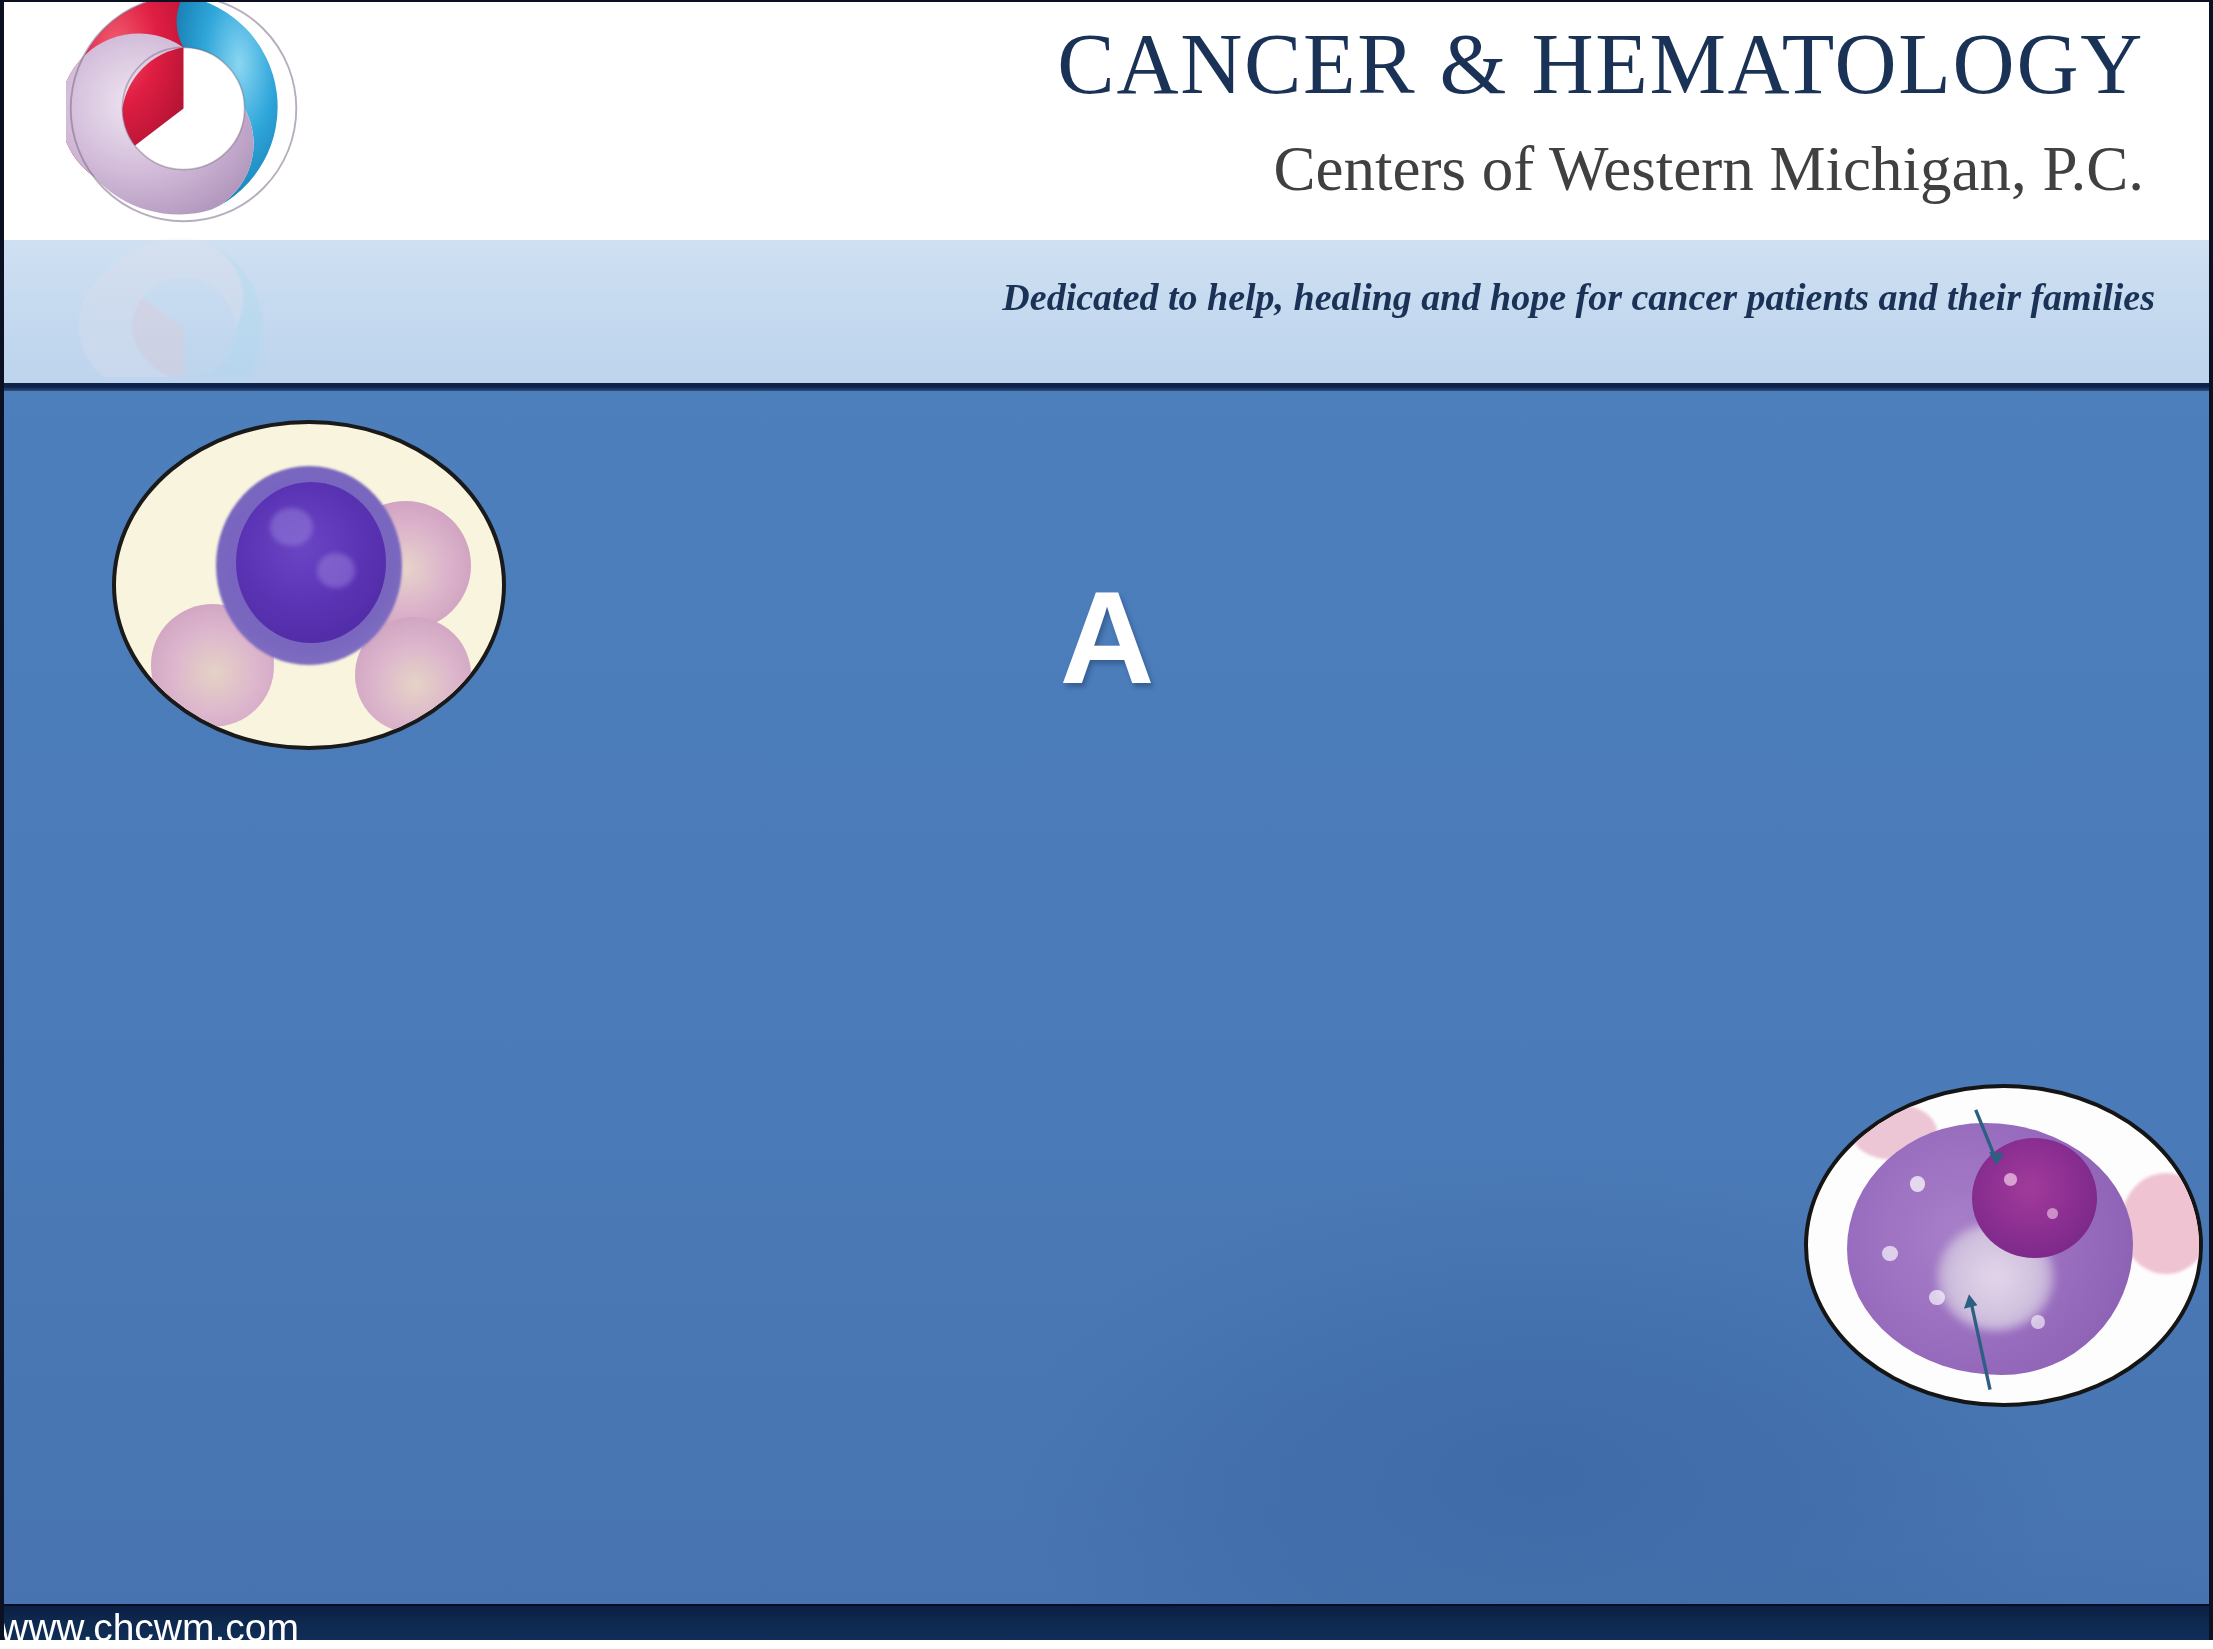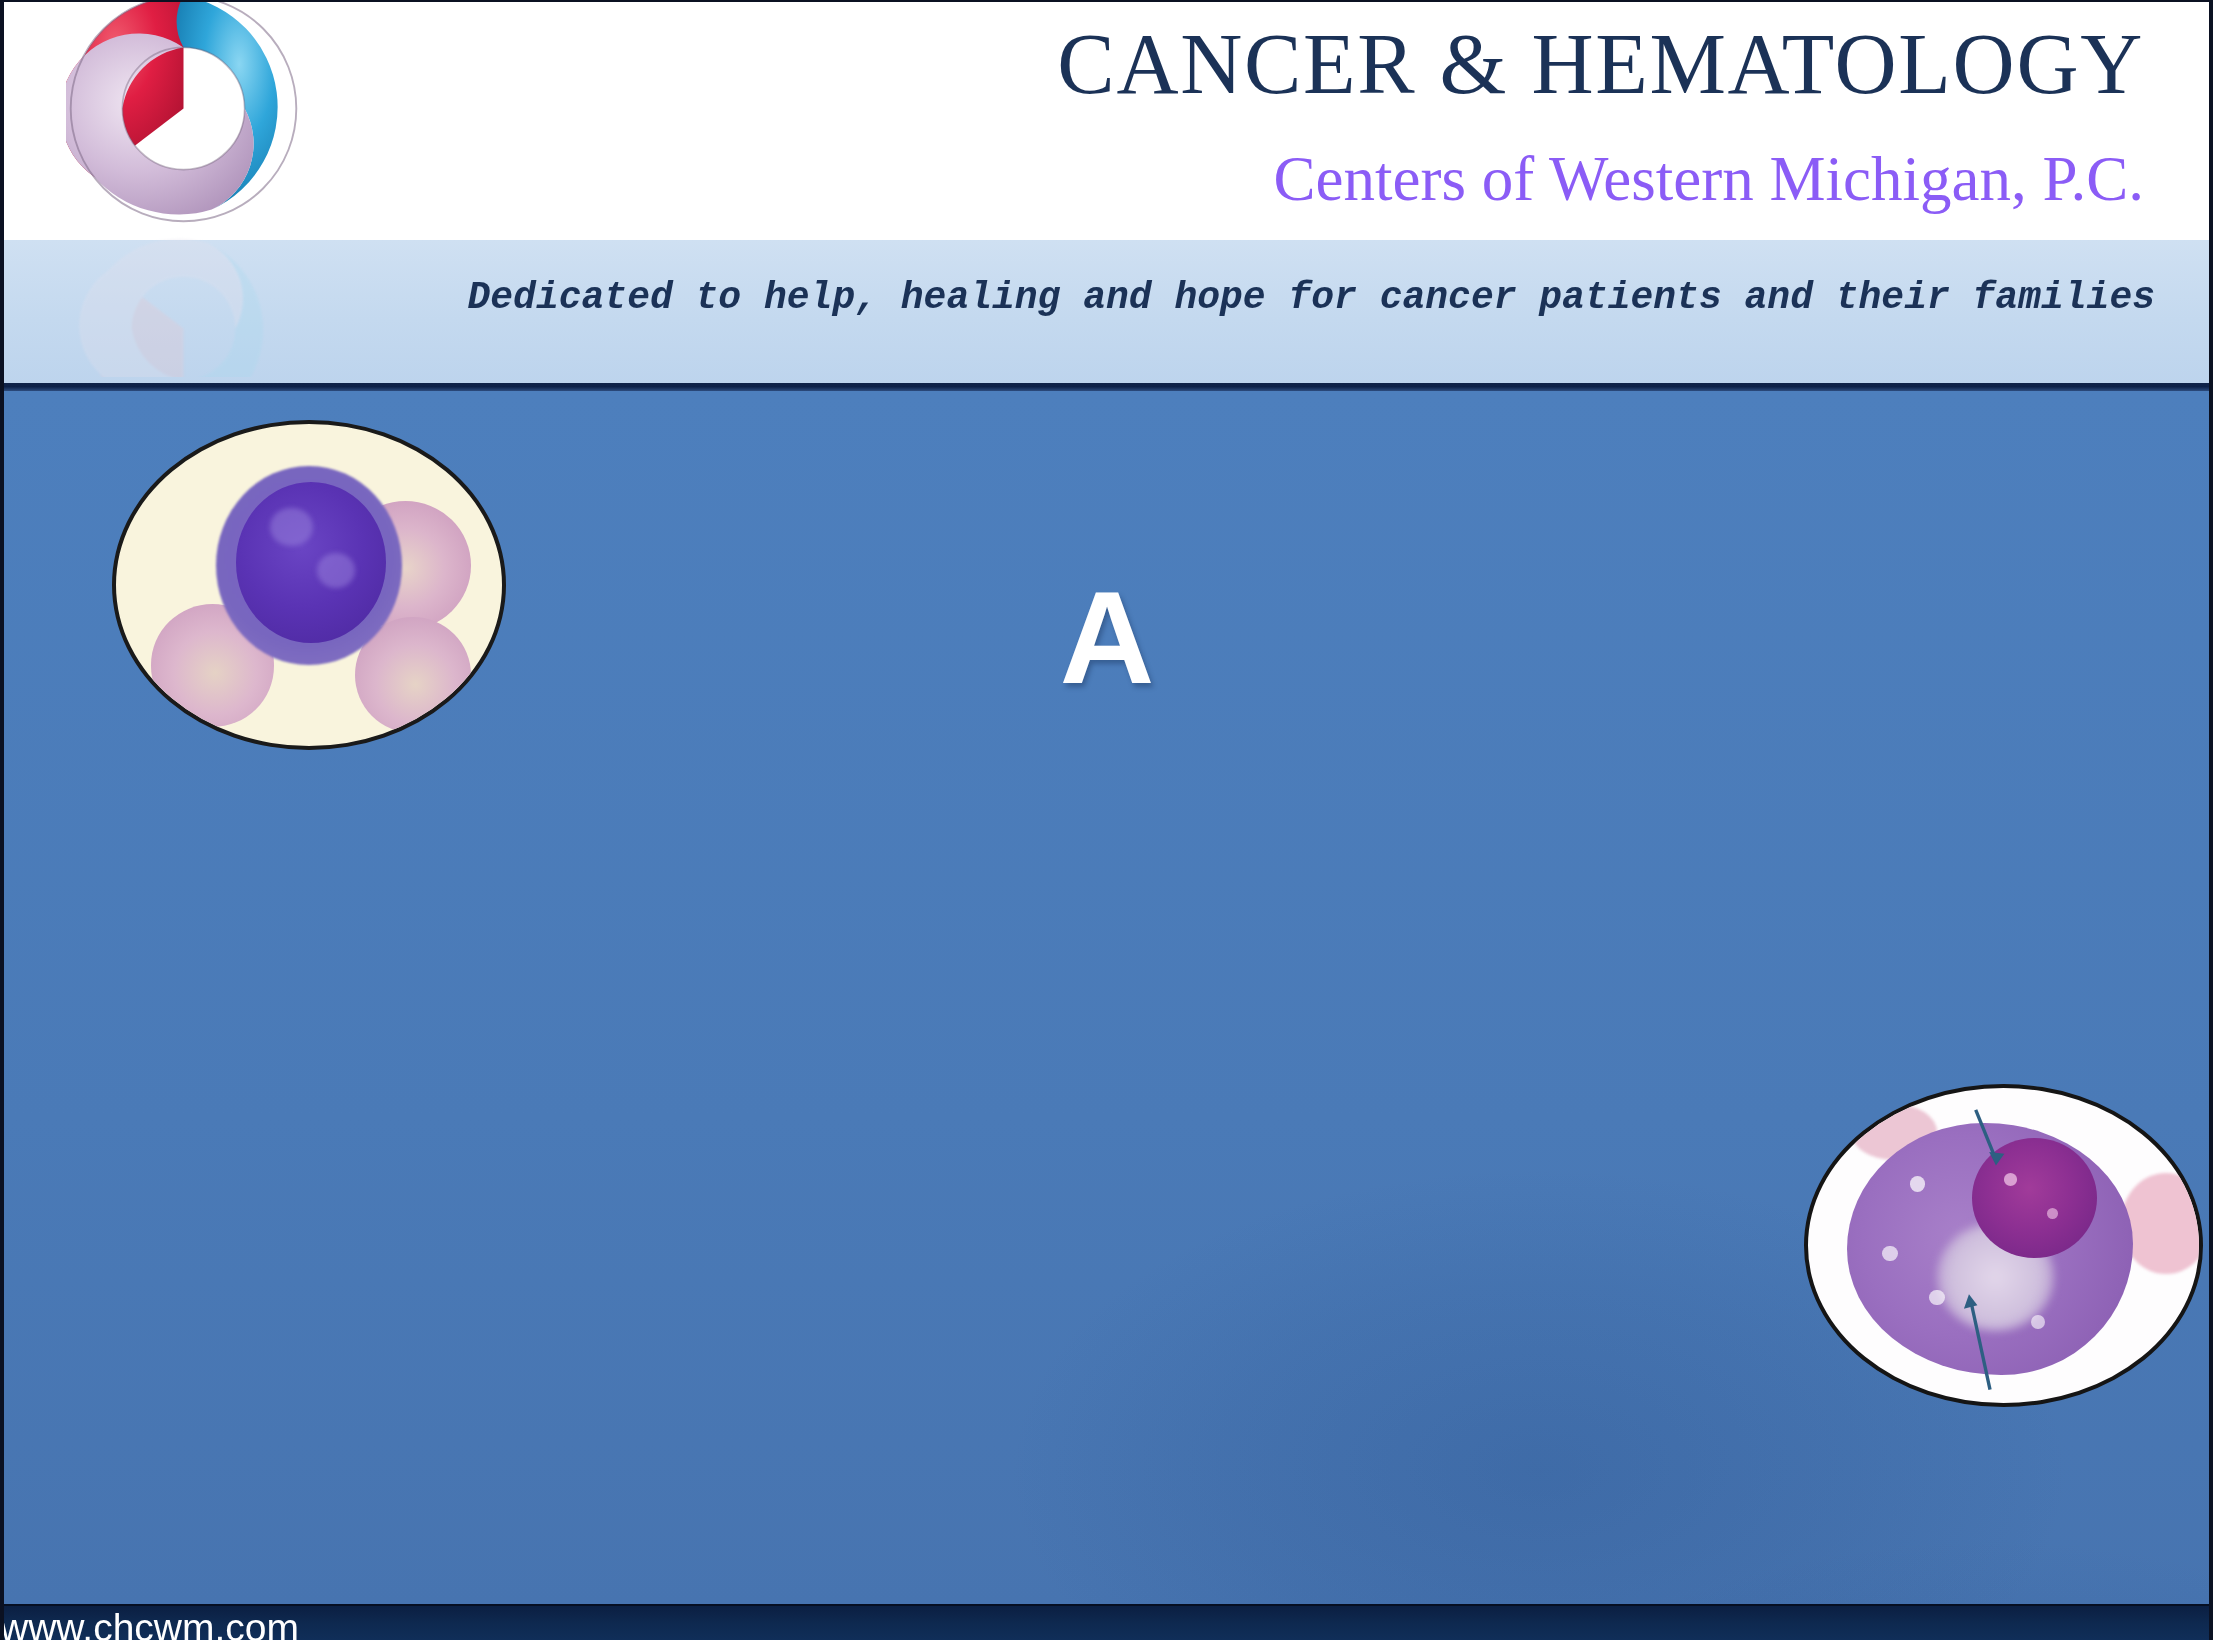--- a/index.html
+++ b/index.html
@@ -69,35 +69,35 @@
     text-align: right;
     font-family: "Liberation Serif", serif;
     font-size: 86px;
     letter-spacing: 1.7px;
     color: #1b3257;
     line-height: 1.05;
     white-space: nowrap;
   }
   .hdr-sub {
     position: absolute;
-    left: 0; top: 146px;
+    left: 0; top: 136px;
     width: 2144px;
     text-align: right;
     font-family: "Liberation Serif", serif;
     font-size: 63px;
-    color: #8b5cf6;
+    color: #404040;
     line-height: 1.05;
     white-space: nowrap;
   }
   .hdr-tag {
     position: absolute;
     left: 0; top: 278px;
     width: 2155px;
     text-align: right;
-    font-family: Liberation Mono, monospace;
+    font-family: Liberation Serif, serif;
     font-style: italic;
     font-weight: bold;
     font-size: 38px;
     color: #1b3257;
     line-height: 1.05;
     white-space: nowrap;
   }
 
   
   .body-area {

